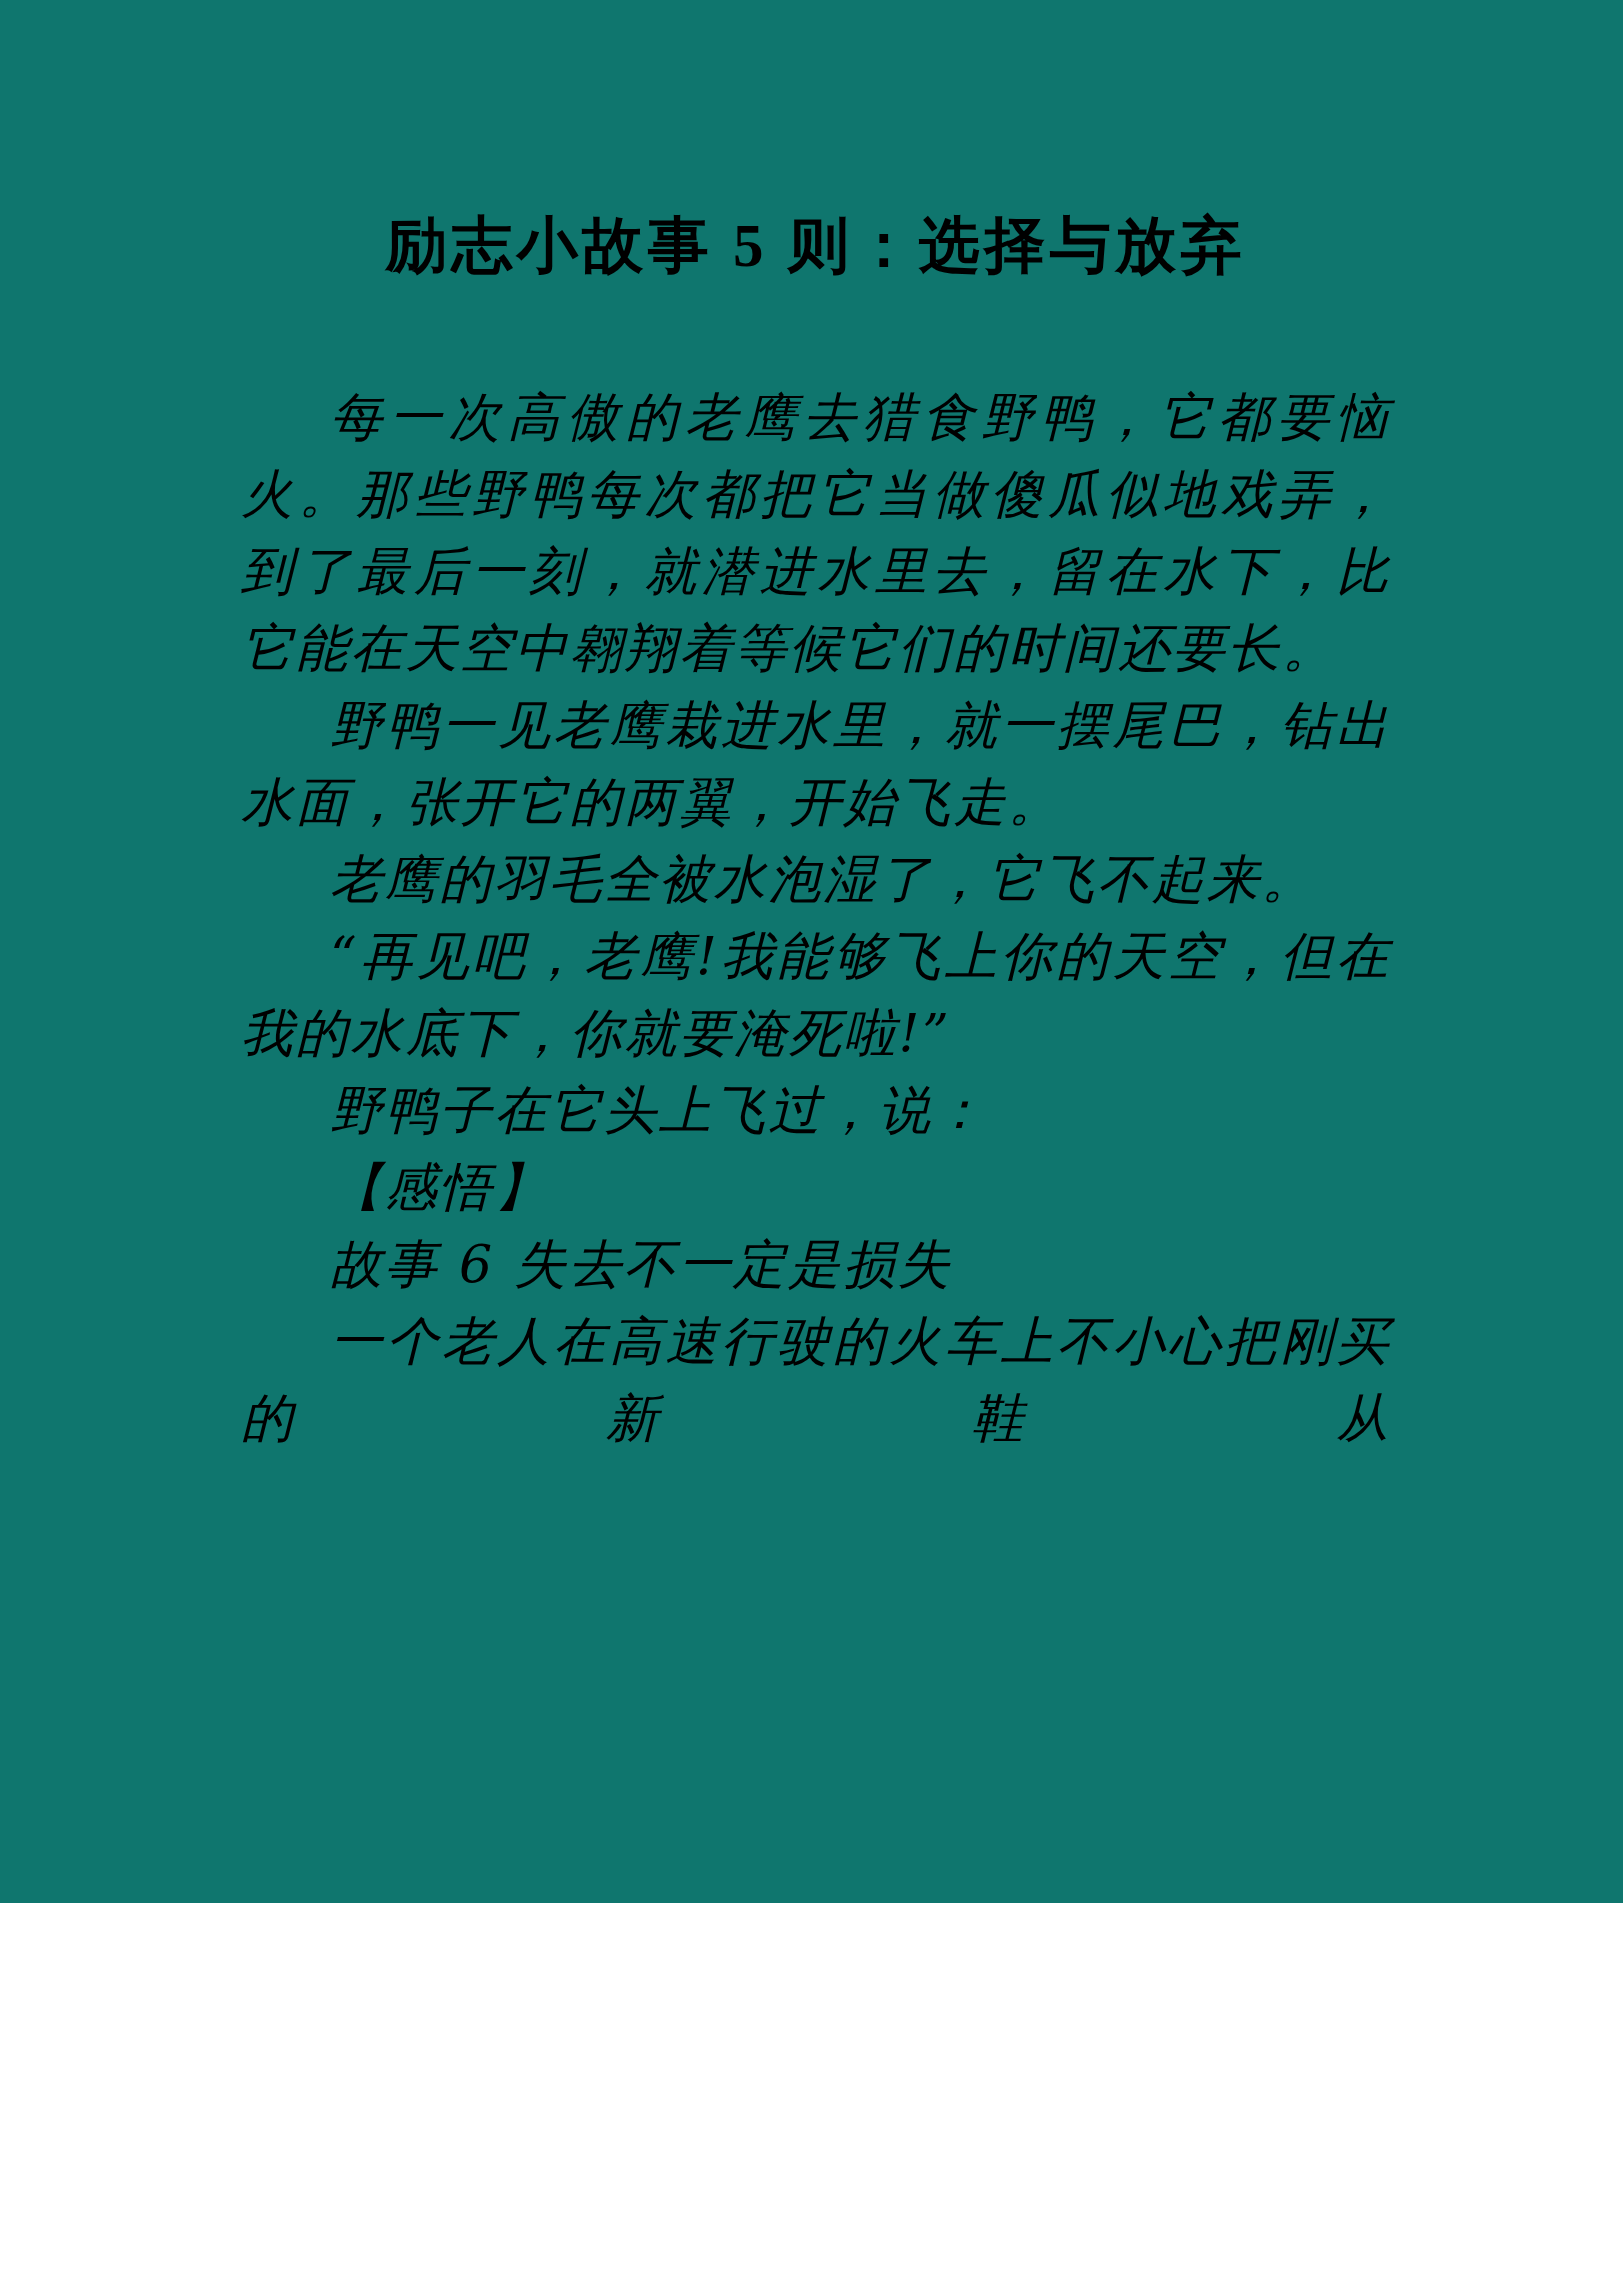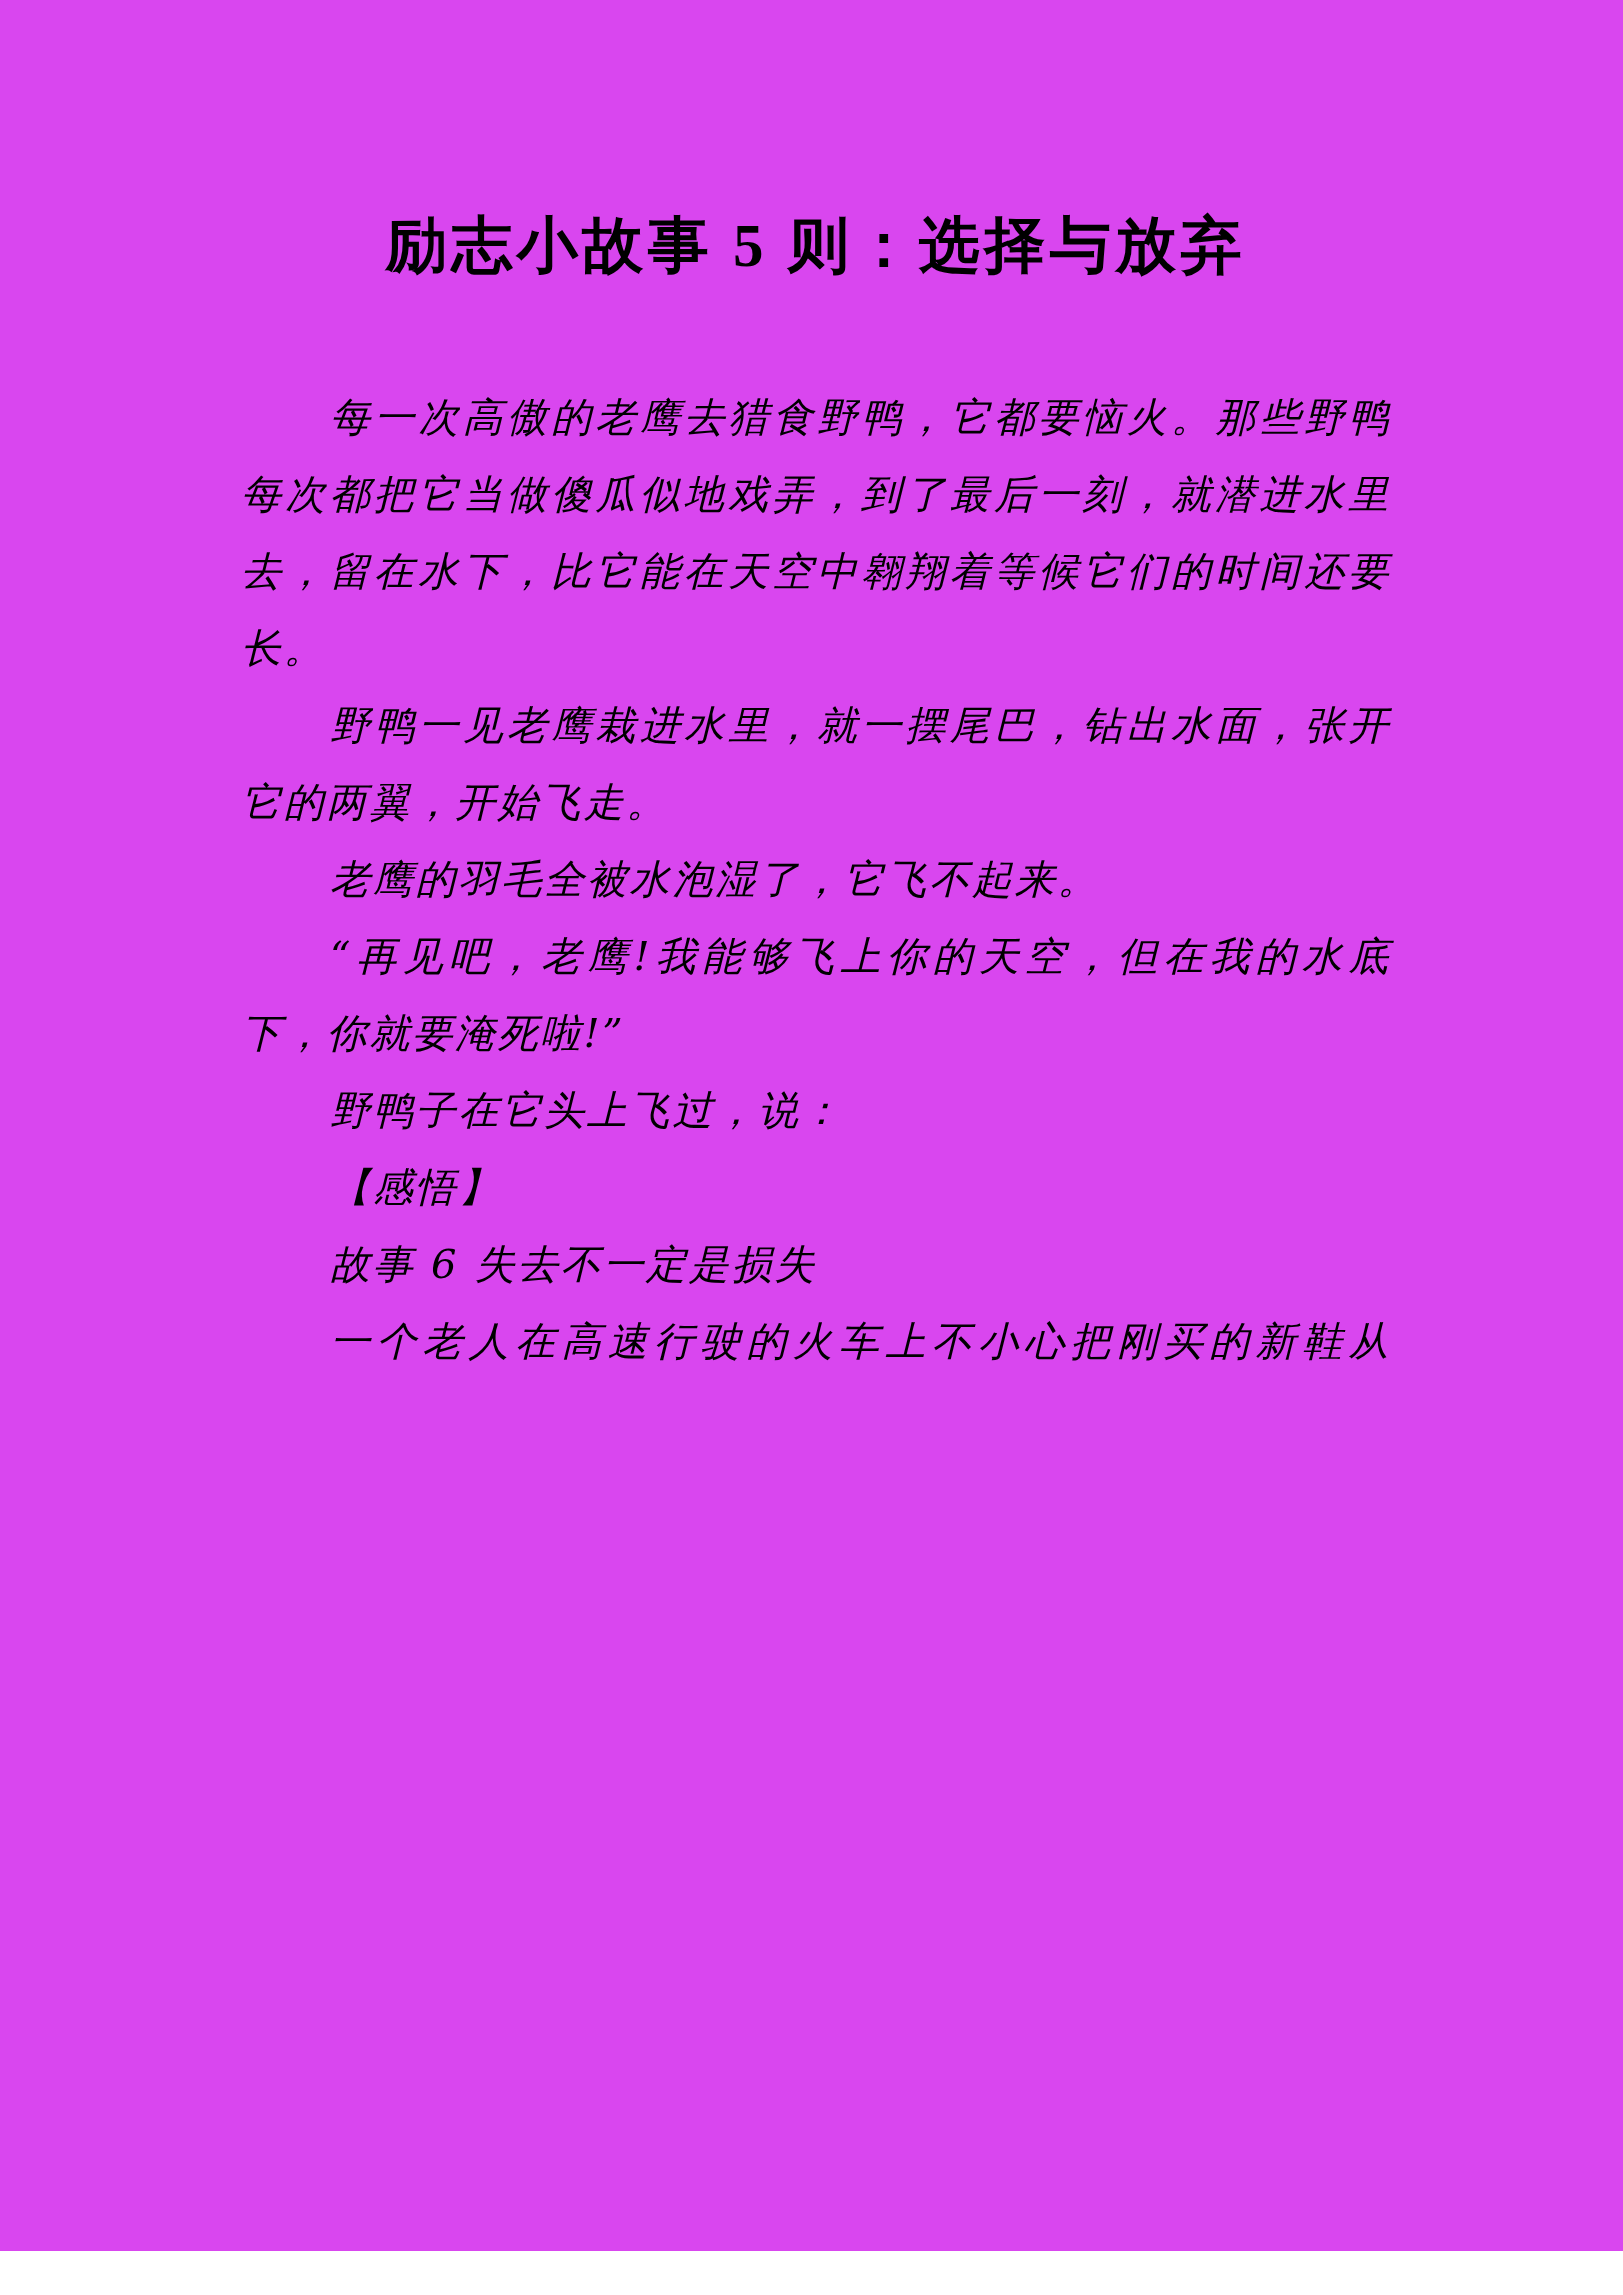--- a/index.html
+++ b/index.html
@@ -1,22 +1,22 @@
 <!DOCTYPE html>
 <html lang="zh" style="font-size:9px"><head>
 <meta charset="utf-8">
 <style>
   * { margin: 0; padding: 0; box-sizing: border-box; }
   html, body { background: #ffffff; }
 
   .page {
     position: relative;
     width: 1623px;
-    height: 2251px;
-    background: #d946ef;
+    height: 1903px;
+    background: #0f766e;
     color: #000000;
     overflow: hidden;
   }
 
   .doc-title {
     position: absolute;
     left: 241px;
     top: 206px;
     width: 1150px;
     text-align: center;
@@ -28,21 +28,21 @@
     white-space: nowrap;
   }
 
   .doc-body {
     position: absolute;
     left: 241px;
     top: 379px;
     width: 1150px;
     font-family: "DejaVu Serif", "Liberation Serif", serif;
     font-style: italic;
-    font-size: 40px;
+    font-size: 52px;
     line-height: 77px;
     letter-spacing: 2.8px;
     text-align: justify;
   }
 
   .doc-body p {
     margin: 0;
     text-indent: 89px;
   }
 

